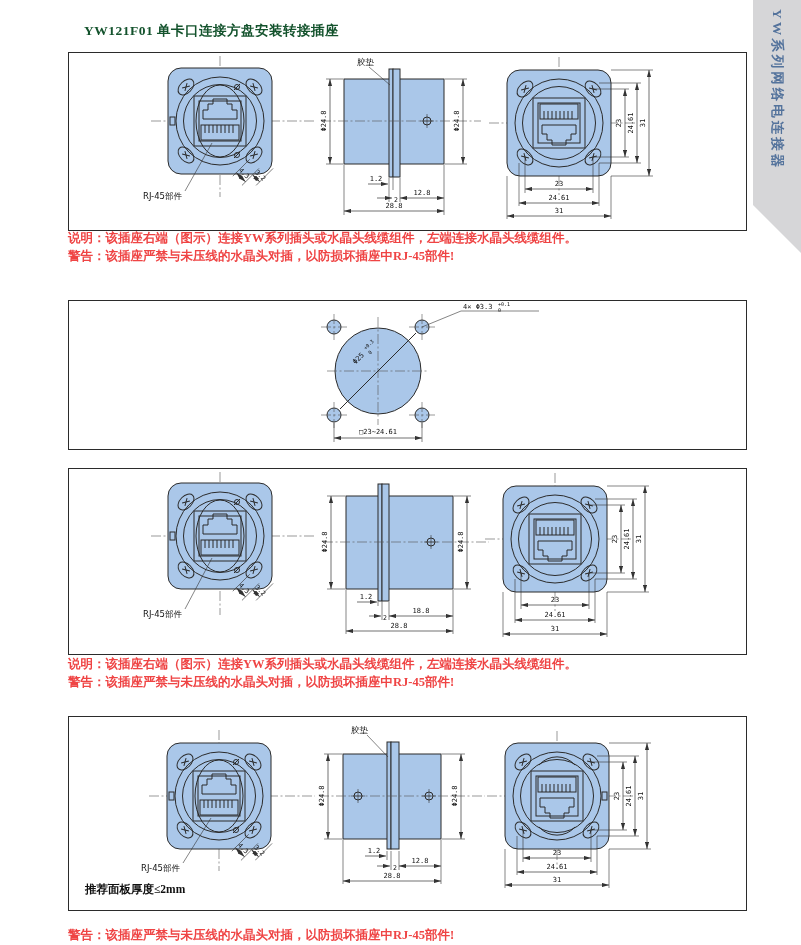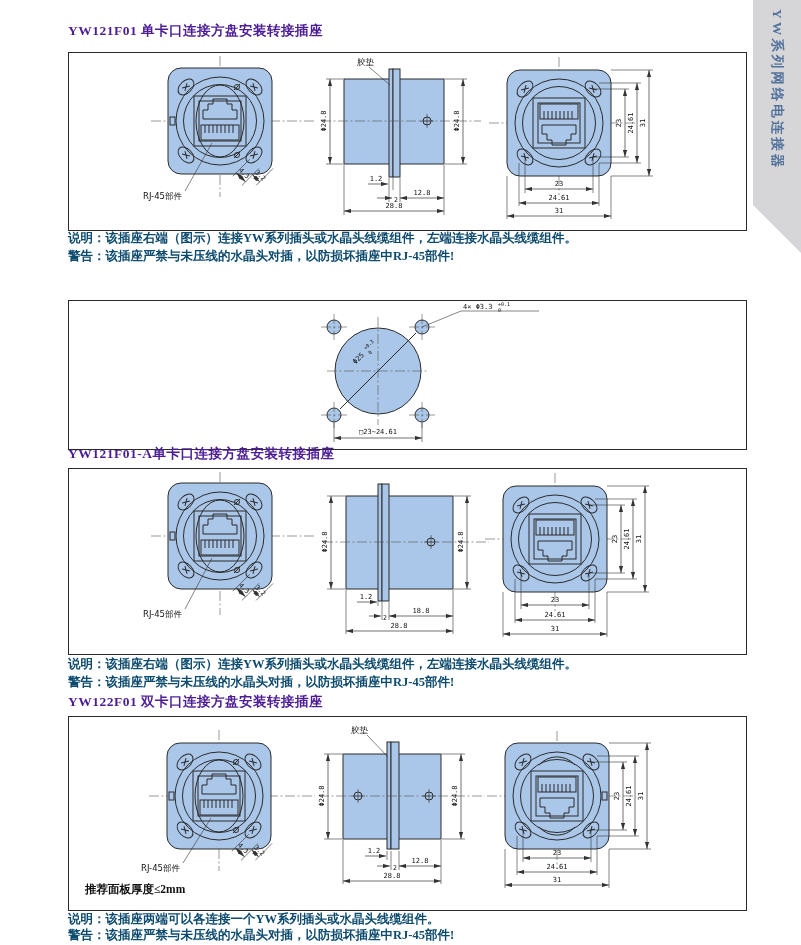--- a/index.html
+++ b/index.html
@@ -1,21 +1,21 @@
 <!DOCTYPE html>
 <html><head>
 <meta charset="utf-8">
 <style>
   html,body{margin:0;padding:0;background:#fff}
   .page{position:relative;width:801px;height:945px;background:#fff;overflow:hidden;
         font-family:"Liberation Serif",serif;}
-  .sec-title{position:absolute;left:68px;font-size:13.5px;font-weight:bold;color:#4c1d95;letter-spacing:.5px;white-space:nowrap}
+  .sec-title{position:absolute;left:84px;font-size:13.5px;font-weight:bold;color:#14532d;letter-spacing:.5px;white-space:nowrap}
   .figbox{position:absolute;left:68px;border:1px solid #2b2b2b;background:#fff}
   .figbox svg{display:block}
-  .note{position:absolute;left:68px;font-size:12.5px;font-weight:bold;color:#0c4a6e;white-space:nowrap}
+  .note{position:absolute;left:68px;font-size:12.5px;font-weight:bold;color:#ef4444;white-space:nowrap}
   .tab{position:absolute;top:0;right:0;width:48px;height:253px;background:#d6d6d8;
        clip-path:polygon(0 0,100% 0,100% 100%,0 81%);display:flex;justify-content:center}
   .tab-text{writing-mode:vertical-rl;text-orientation:sideways;margin-top:9px;
             font-size:13.5px;font-weight:bold;letter-spacing:3px;color:#54739c;
             font-family:"Liberation Serif",serif}
   
   .fb{fill:#aac7e9;stroke:#2b2b2b;stroke-width:1}
   .bl{fill:none;stroke:#2b2b2b;stroke-width:1}
   .thin{stroke:#333;stroke-width:.6;fill:none}
   .cl{stroke:#555;stroke-width:.6;fill:none;stroke-dasharray:10 2.5 2 2.5}
@@ -212,21 +212,20 @@
     <text class="ds" x="11" y="-3">+0.3</text>
     <text class="ds" x="11" y="3.5">0</text>
   </g>
   <line class="thin" x1="265" y1="122" x2="265" y2="141"></line>
   <line class="thin" x1="353" y1="122" x2="353" y2="141"></line>
   <line class="dim" x1="265" y1="137" x2="353" y2="137"></line>
   <text class="d" x="309" y="133" text-anchor="middle">□23~24.61</text>
 </svg>
 </div>
 
-<div class="sec-title" style="top:445px">YW121F01-A单卡口连接方盘安装转接插座</div>
 
 <div class="figbox" style="top:468px;width:677px;height:185px">
 <svg width="675" height="183" viewBox="0 0 675 183">
 
   <g>
     <line class="cl" x1="151" y1="3" x2="151" y2="146"></line>
     <line class="cl" x1="82" y1="67" x2="246" y2="67"></line>
     <use href="#g-front" transform="translate(151,67)"></use>
     <line class="thin" x1="143" y1="89" x2="116" y2="140"></line>
     <text class="dc" x="74" y="148">RJ-45部件</text>
@@ -300,21 +299,20 @@
           <line class="thin" x1="538" y1="123" x2="538" y2="168"></line>
     <line class="dim" x1="434" y1="165" x2="538" y2="165"></line>
     <text class="d" x="486" y="162" text-anchor="middle">31</text>
   </g>
 </svg>
 </div>
 
 <div class="note" style="top:656px">说明：该插座右端（图示）连接YW系列插头或水晶头线缆组件，左端连接水晶头线缆组件。</div>
 <div class="note" style="top:674px">警告：该插座严禁与未压线的水晶头对插，以防损坏插座中RJ-45部件!</div>
 
-<div class="sec-title" style="top:693px">YW122F01 双卡口连接方盘安装转接插座</div>
 
 <div class="figbox" style="top:716px;width:677px;height:193px">
 <svg width="675" height="191" viewBox="0 0 675 191">
 
   <g>
     <line class="cl" x1="150" y1="13" x2="150" y2="154"></line>
     <line class="cl" x1="80" y1="79" x2="246" y2="79"></line>
     <use href="#g-front" transform="translate(150,79)"></use>
     <line class="thin" x1="142" y1="101" x2="114" y2="146"></line>
     <text class="dc" x="72" y="154">RJ-45部件</text>
@@ -396,16 +394,15 @@
     <line class="dim" x1="448" y1="155" x2="528" y2="155"></line>
     <text class="d" x="488" y="152" text-anchor="middle">24.61</text>
     <line class="thin" x1="436" y1="132" x2="436" y2="171"></line>
           <line class="thin" x1="540" y1="132" x2="540" y2="171"></line>
     <line class="dim" x1="436" y1="168" x2="540" y2="168"></line>
     <text class="d" x="488" y="165" text-anchor="middle">31</text>
   </g>
 </svg>
 </div>
 
-<div class="note" style="top:911px">说明：该插座两端可以各连接一个YW系列插头或水晶头线缆组件。</div>
 <div class="note" style="top:927px">警告：该插座严禁与未压线的水晶头对插，以防损坏插座中RJ-45部件!</div>
 
 </div>
 
 </body></html>

